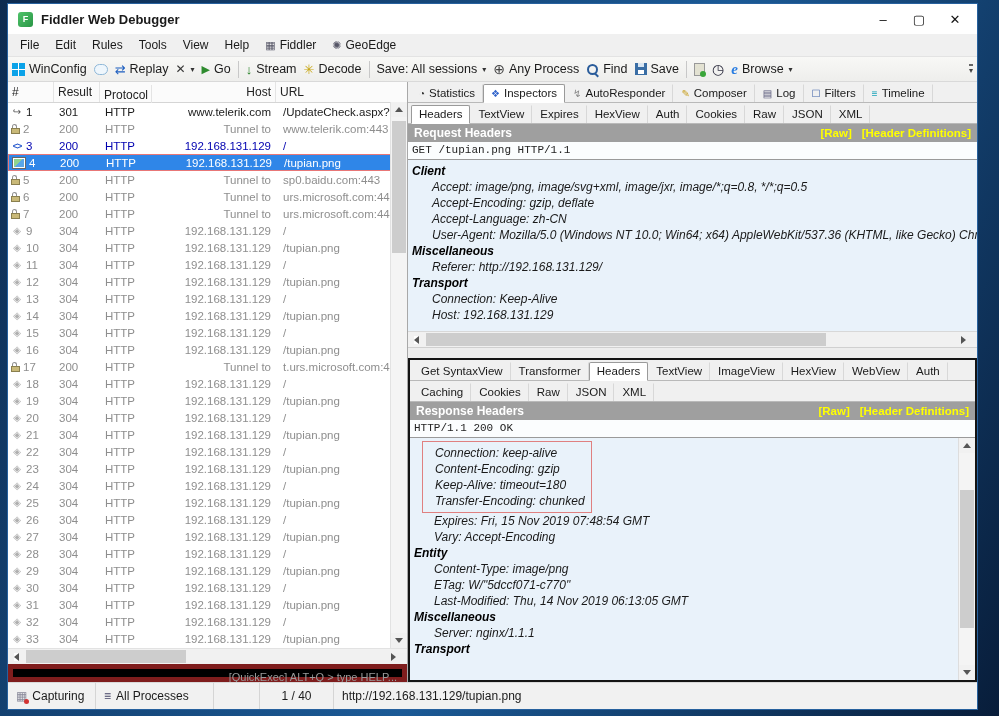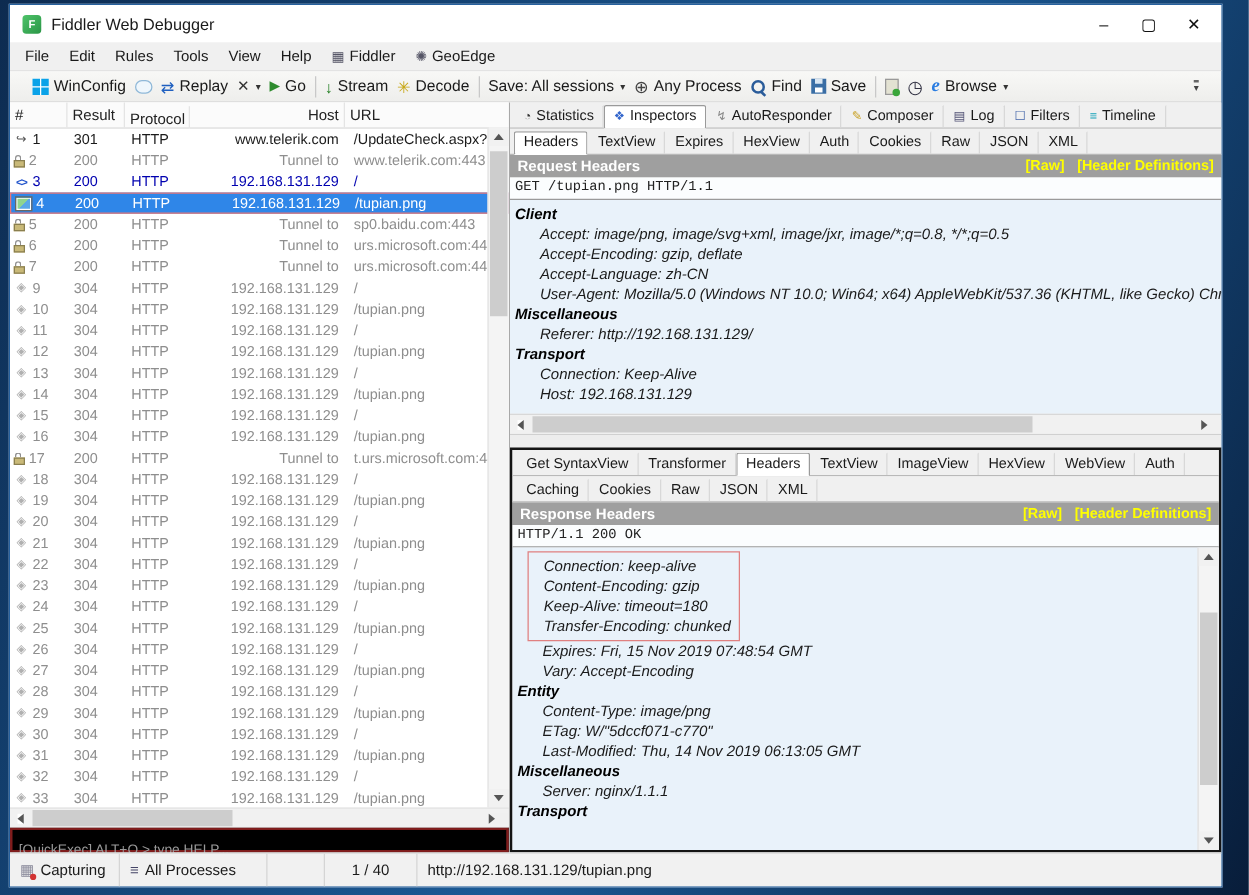--- a/index.html
+++ b/index.html
@@ -5,30 +5,30 @@
   html,body{margin:0;padding:0;}
   body{width:999px;height:716px;position:relative;overflow:hidden;
        background:linear-gradient(115deg,#0d2b50 0%,#1b5a96 55%,#081d3a 100%);
        font-family:"Liberation Sans",sans-serif;font-size:12px;color:#1a1a1a;}
   .window{position:absolute;left:7px;top:3px;width:971px;height:707px;background:#f0f0f0;
           border:1px solid #27619e;box-sizing:border-box;display:flex;flex-direction:column;}
   
   .titlebar{height:30px;background:#fff;display:flex;align-items:center;padding-left:10px;gap:8px;flex:none;}
   .fiddler-logo{width:15px;height:15px;background:linear-gradient(135deg,#4fc36a,#2a9646);border-radius:3px;
           color:#fff;font-size:9px;font-weight:bold;display:flex;align-items:center;justify-content:center;}
-  .title-text{font-size:13px;}
+  .title-text{font-size:13px;font-weight:bold;}
   .win-controls{margin-left:auto;display:flex;margin-right:4px;}
   .win-btn{width:36px;height:26px;display:flex;align-items:center;justify-content:center;font-size:13px;color:#111;}
   
   .menubar{height:22px;background:#f0f0f0;display:flex;align-items:center;padding:0 4px;flex:none;border-bottom:1px solid #e3e3e3;}
   .menu-item{padding:2px 8px;display:flex;align-items:center;gap:4px;}
   .menu-ic{font-size:11px;color:#556;}
   
   .toolbar{height:24px;background:linear-gradient(#f8f8f6,#eeeeec);display:flex;align-items:center;
-           padding:0 18px;gap:7px;flex:none;border-bottom:1px solid #d9d9d9;font-size:12.5px;}
+           padding:0 4px;gap:7px;flex:none;border-bottom:1px solid #d9d9d9;font-size:12.5px;}
   .tb-btn{display:flex;align-items:center;gap:4px;white-space:nowrap;}
   .tb-sep{width:1px;height:17px;background:#c8c8c8;flex:none;}
   .tb-arrow{font-size:8px;color:#333;margin-left:1px;}
   .tb-ovf{margin-left:auto;font-size:8px;color:#444;border-top:2px solid #666;line-height:8px;padding-top:1px;}
   .g{display:inline-block;line-height:1;}
   .g-replay{color:#2060c0;font-size:13px;} .g-go{color:#2e8b2e;font-size:11px;}
   .g-x{color:#333;font-size:12px;} .g-stream{color:#1a7a1a;font-weight:bold;font-size:13px;}
   .g-decode{color:#c8a818;font-size:13px;} .g-any{color:#444;font-size:14px;}
   .g-clock{color:#334;font-size:14px;} .g-e{color:#2a7de1;font-style:italic;font-weight:bold;font-size:15px;font-family:"Liberation Serif",serif;}
   
@@ -69,21 +69,21 @@
   .ri{font-size:10px;flex:none;width:12px;text-align:center;}
   .ri-redirect{color:#555;} .ri-cache{color:#b0b0b0;} .ri-html{color:#2255cc;font-weight:bold;font-size:9px;letter-spacing:-1px;}
   .list-vscroll{position:absolute;right:0;top:20px;bottom:0;width:16px;background:#f4f4f4;border-left:1px solid #e2e2e2;}
   .sb-btn{height:15px;display:flex;align-items:center;justify-content:center;background:#f1f1f1;}
   .sb-btn.bottom{position:absolute;bottom:0;left:0;right:0;}
   .v-thumb{position:absolute;left:1px;right:1px;top:19px;height:132px;background:#cdcdcd;}
   .list-hscroll{height:15px;flex:none;background:#f1f1f1;position:relative;border-top:1px solid #e2e2e2;}
   .h-left{position:absolute;left:0;top:0;width:16px;height:15px;display:flex;align-items:center;justify-content:center;}
   .h-right{position:absolute;right:0;top:0;width:16px;height:15px;display:flex;align-items:center;justify-content:center;}
   .h-thumb{position:absolute;left:18px;top:1px;height:13px;background:#cdcdcd;}
-  .quickexec{height:18px;flex:none;background:#000;color:#9a9a9a;font-size:11px;line-height:17px;padding:8px 5px;border:2px solid #7f1d1d;box-sizing:border-box;}
+  .quickexec{height:18px;flex:none;background:#000;color:#9a9a9a;font-size:11px;line-height:17px;padding:0 5px;border:5px solid #7f1d1d;box-sizing:border-box;text-align:right;}
   
   .tabrow{display:flex;align-items:flex-end;background:#f0f0f0;border-bottom:1px solid #b9b9b9;padding:2px 2px 0 3px;flex:none;}
   .tab{padding:2px 7px 3px;display:flex;gap:4px;align-items:center;border:1px solid transparent;border-bottom:none;
        border-right:1px solid #d8d8d8;white-space:nowrap;font-size:11.5px;}
   .tab.active{background:#fff;border:1px solid #9a9a9a;border-bottom:1px solid #fff;margin-bottom:-1px;border-radius:2px 2px 0 0;}
   .tab .tic{font-size:10px;}
   .tic-statistics{color:#333;} .tic-inspectors{color:#3366cc;} .tic-autoresponder{color:#888;}
   .tic-composer{color:#c9a227;} .tic-log{color:#557;} .tic-filters{color:#4466aa;} .tic-timeline{color:#17a2b8;}
   
   .hdrbar{height:18px;flex:none;background:#9f9f9f;color:#fff;font-weight:bold;display:flex;align-items:center;padding:0 6px;}

